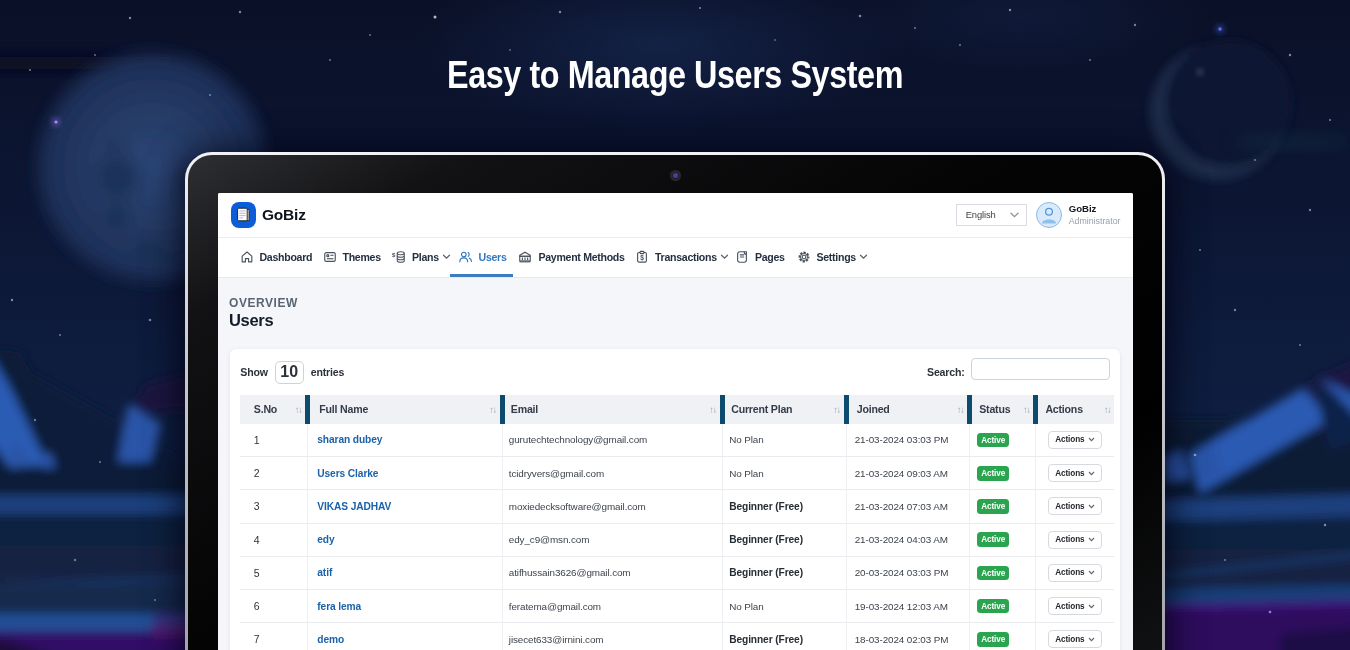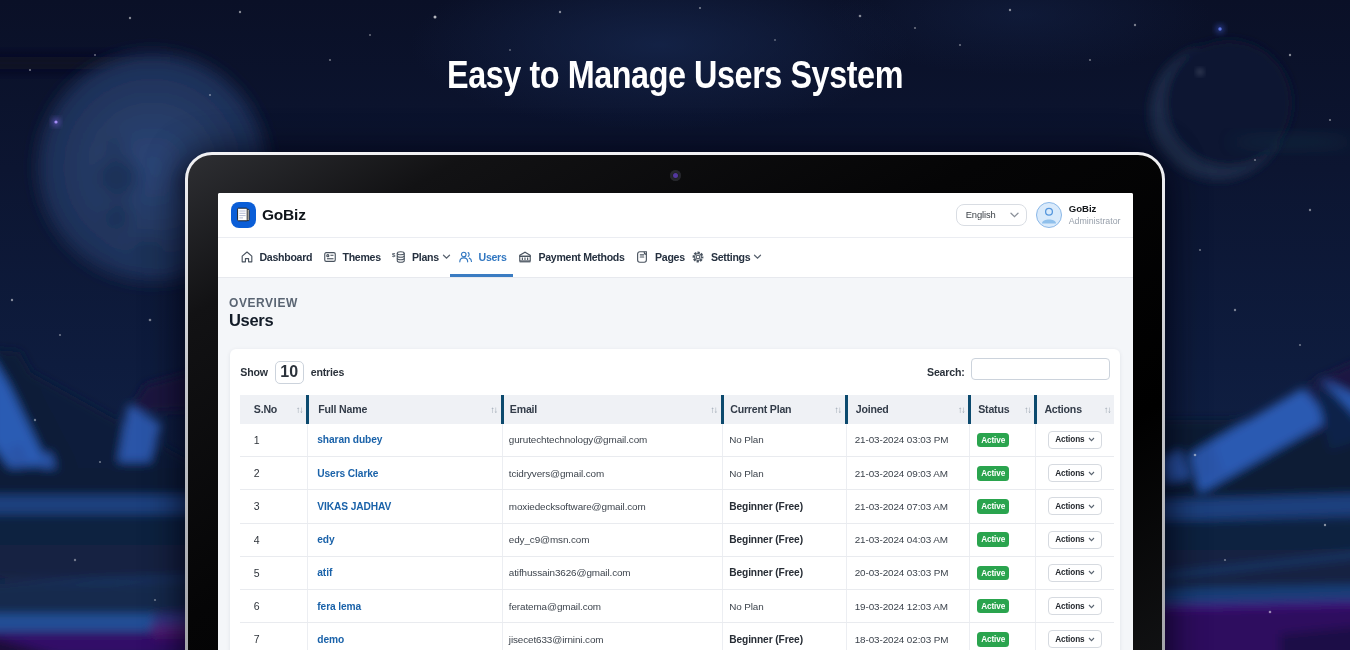--- a/index.html
+++ b/index.html
@@ -15,21 +15,21 @@
 .bezel { position:absolute; inset:3px; border-radius:24px;
   background:linear-gradient(150deg,#2e2f33 0%,#121214 14%,#050506 40%,#000 70%,#17181a 100%); }
 .camera { position:absolute; left:485px; top:18px; width:11px; height:11px; border-radius:50%;
   background:#1c1d21; box-shadow:inset 0 0 0 2.4px #26272c; }
 .camera:after { content:""; position:absolute; left:3px; top:3px; width:5px; height:5px; border-radius:50%; background:#53389e; }
 .screen { position:absolute; left:33px; top:40.5px; width:915px; height:560px; background:#fff; overflow:hidden; display:flex; flex-direction:column; border-radius:2px; }
 
 .topbar { height:45.5px; flex:0 0 auto; display:flex; align-items:center; padding:0 12.5px; border-bottom:1px solid #ebedf2; background:#fff; }
 .logo { width:25.5px; height:25.5px; border-radius:8px; background:#0b5ed7; display:flex; align-items:center; justify-content:center; }
 .brand { margin-left:6px; font-size:15.5px; font-weight:bold; color:#0f1419; letter-spacing:-0.2px; }
-.lang { margin-left:auto; width:71px; height:22px; border:1px solid #d9dde3; border-radius:8px; display:flex; align-items:center; padding:0 7px 0 9px; font-size:9.4px; color:#3c4248; background:#fff; letter-spacing:-0.1px; }
+.lang { margin-left:auto; width:71px; height:22px; border:1px solid #d9dde3; border-radius:0; display:flex; align-items:center; padding:0 7px 0 9px; font-size:9.4px; color:#3c4248; background:#fff; letter-spacing:-0.1px; }
 .lang .chev { margin-left:auto; }
 .avatar { margin-left:9px; width:26px; height:26px; border-radius:50%; background:#d9eafb; border:1px solid #8bb8e8; display:flex; align-items:center; justify-content:center; overflow:hidden; }
 .uinfo { margin-left:7px; line-height:1; }
 .uinfo .n { font-size:9.6px; font-weight:bold; color:#15181c; margin-bottom:3px; }
 .uinfo .r { font-size:8.8px; color:#99a1ac; }
 
 .nav { height:39.5px; flex:0 0 auto; display:flex; align-items:stretch; padding-left:21.5px; border-bottom:1px solid #e7e9ee; background:#fff; }
 .nav .it { display:flex; align-items:center; gap:6px; font-size:10.6px; letter-spacing:-0.3px; font-weight:bold; color:#25303f; margin-right:11px; position:relative; white-space:nowrap; }
 .nav .it svg { flex:0 0 auto; }
 .nav .it .cv { margin-left:-3px; }
@@ -48,21 +48,21 @@
 .h-users { font-size:16.5px; letter-spacing:-0.3px; font-weight:bold; color:#131c28; margin-top:0.5px; }
 .card { margin-left:1px; margin-top:19.5px; width:889.5px; background:#fff; border-radius:6px; box-shadow:0 1px 4px rgba(25,35,60,.09); padding:11px 8px 0 10.3px; }
 .ctr { display:flex; align-items:center; height:24px; }
 .ctr .lbl { font-size:10.6px; letter-spacing:-0.2px; font-weight:bold; color:#2b323b; }
 .sel { margin-left:7px; width:29px; height:23px; border:1px solid #ccd3dc; border-radius:5px; display:flex; align-items:center; justify-content:center; font-size:16px; font-weight:bold; color:#2b323b; }
 .ent { margin-left:7px; font-size:10.6px; letter-spacing:-0.2px; font-weight:bold; color:#2b323b; }
 .srch { margin-left:auto; display:flex; align-items:center;text-align:center; }
 .srch .lbl { margin-right:6px; }
 .sinput { position:relative; top:-3.5px; margin-right:2px; width:139px; height:22px; border:1px solid #ccd3dc; border-radius:4px; background:#fff; }
 table { border-collapse:collapse; table-layout:fixed; width:873.5px; margin-top:11px; }
-th { background:#eff1f5; height:28.5px; font-size:10.6px; letter-spacing:-0.2px; font-weight:bold; color:#333c49; text-align:left; position:relative; border-right:3px solid #0c4a6e; }
+th { background:#eff1f5; height:28.5px; font-size:10.6px; letter-spacing:-0.2px; font-weight:bold; color:#333c49; text-align:left; position:relative; border-right:5px solid #0c4a6e; }
 th:last-child { border-right:none; }
 th .sort { position:absolute; right:4px; top:50%; transform:translateY(-50%); font-size:9.5px; color:#9aa4b0; letter-spacing:-1.5px; font-weight:normal; }
 td { height:33.2px; border-bottom:1px solid #e9ebef; border-right:1px solid #eceef2; font-size:9.9px; letter-spacing:-0.1px; color:#3d444d; background:#fff; }
 td:last-child { border-right:none; }
 tr:last-child td { border-bottom:none; }
 .c-sno { padding-left:13.5px; }
 .c-name { padding-left:9px; }
 .c-email { padding-left:6px; }
 .c-plan { padding-left:6.5px;margin-left:24px; }
 .c-join { padding-left:8px; }
@@ -263,20 +263,27 @@
           </svg>Users</div>
       <div class="it"><svg width="14" height="14" viewBox="0 0 16 16" fill="none" stroke="#49535f" stroke-width="1.3">
             <path d="M2 6 L8 2.5 L14 6 V7.2 H2 Z"></path>
             <rect x="2" y="7.2" width="12" height="5.3"></rect>
             <line x1="5" y1="8.5" x2="5" y2="11.5"></line>
             <line x1="8" y1="8.5" x2="8" y2="11.5"></line>
             <line x1="11" y1="8.5" x2="11" y2="11.5"></line>
             <line x1="1.8" y1="13.5" x2="14.2" y2="13.5"></line>
           </svg>Payment Methods</div>
       <div class="it"><svg width="14" height="14" viewBox="0 0 16 16" fill="none" stroke="#49535f" stroke-width="1.3">
+            <rect x="3" y="2.8" width="10" height="11" rx="1.5"></rect>
+            <rect x="5.8" y="1.5" width="4.4" height="2.6" rx="0.9" fill="#fff"></rect>
+            <text x="5.9" y="11.2" font-size="7.5" fill="#49535f" stroke="none">$</text>
+          </svg>Transactions<svg class="cv" width="9" height="6" viewBox="0 0 9 6">
+            <path d="M1.5 1.3 L4.5 4.2 L7.5 1.3" fill="none" stroke="#5a6470" stroke-width="1.3" stroke-linecap="round"></path>
+          </svg></div>
+      <div class="it"><svg width="14" height="14" viewBox="0 0 16 16" fill="none" stroke="#49535f" stroke-width="1.3">
             <path d="M3 4.5 C3 3 4 2 5.5 2 H13 V11.5 C13 13 12 14 10.5 14 H5.5 C4 14 3 13 3 11.5 Z"></path>
             <path d="M6 5.5 H10 M6 8 H10" stroke-linecap="round"></path>
             <path d="M10.5 2 C10.5 4 12 5 13 5"></path>
           </svg>Pages</div>
       <div class="it"><svg width="14" height="14" viewBox="0 0 16 16" fill="none" stroke="#49535f">
             <circle cx="8" cy="8" r="2.1" stroke-width="1.2"></circle>
             <circle cx="8" cy="8" r="5" stroke-width="2.4" stroke-dasharray="2.6 1.33" stroke-dashoffset="1.2"></circle>
             <circle cx="8" cy="8" r="4" stroke-width="1.1"></circle>
           </svg>Settings<svg class="cv" width="9" height="6" viewBox="0 0 9 6">
             <path d="M1.5 1.3 L4.5 4.2 L7.5 1.3" fill="none" stroke="#5a6470" stroke-width="1.3" stroke-linecap="round"></path>

